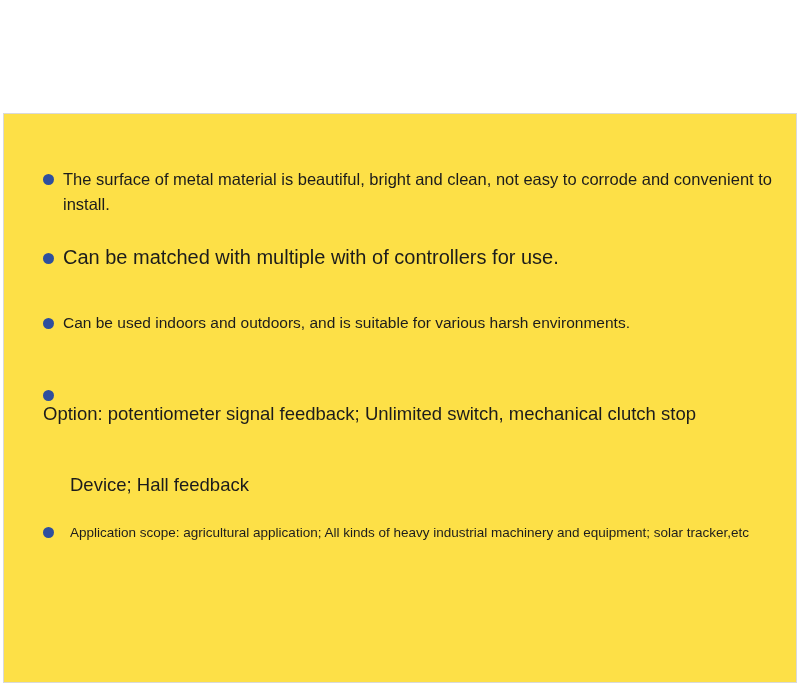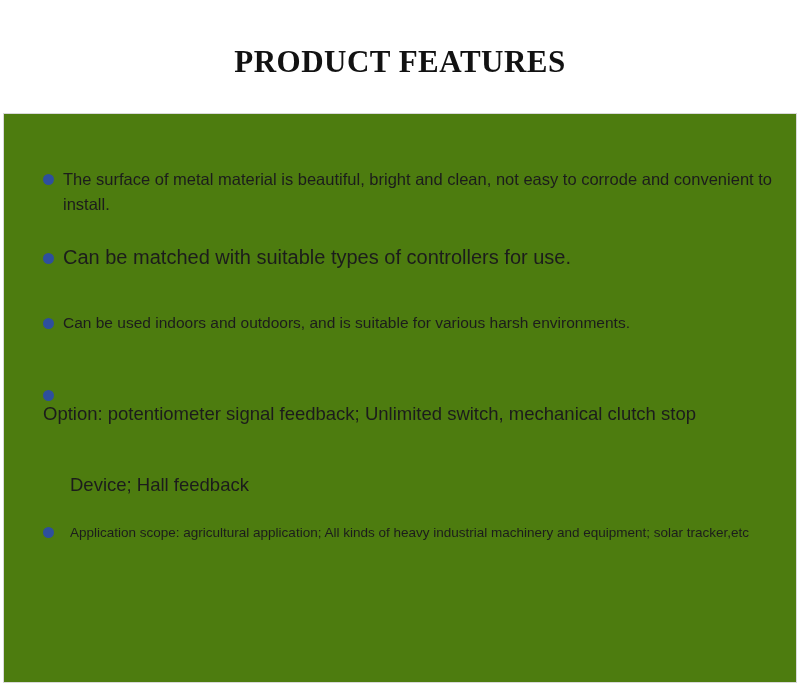--- a/index.html
+++ b/index.html
@@ -33,21 +33,21 @@
     line-height: 40px;
   }
   .panel {
     position: absolute;
     left: 3px;
     top: 113px;
     width: 794px;
     height: 570px;
     border: 1px solid #d9d9d9;
     box-sizing: border-box;
-    background: #4d7c0f;
+    background: #fde047;
   }
   .features {
     list-style: none;
     margin: 0;
     padding: 0;
   }
   .feature {
     position: relative;
     display: flex;
     align-items: flex-start;
@@ -92,34 +92,33 @@
 
   .f4 { position: absolute; left: 39px; top: 409px; width: 720px; gap: 7px; }
   .f4 .bullet { margin-top: 4px; }
   .f4 .ftext { font-size: 13.5px; line-height: 19px; }
 </style>
 </head>
 <body>
 
 <div class="page">
 
-  <h1 class="title">PRODUCT FEATURES</h1>
 
   <div class="panel">
 
     <div class="features">
 
       <div class="feature f0">
         <span class="bullet"></span>
         <span class="ftext">The surface of metal material is beautiful, bright and clean, not easy to corrode and convenient to install.</span>
       </div>
 
       <div class="feature f1">
         <span class="bullet"></span>
-        <span class="ftext">Can be matched with suitable types of controllers for use.</span>
+        <span class="ftext">Can be matched with multiple with of controllers for use.</span>
       </div>
 
       <div class="feature f2">
         <span class="bullet"></span>
         <span class="ftext">Can be used indoors and outdoors, and is suitable for various harsh environments.</span>
       </div>
 
       <div class="feature f3">
         <span class="bullet"></span>
         <span class="ftext">Option: potentiometer signal feedback; Unlimited switch, mechanical clutch stop</span>

